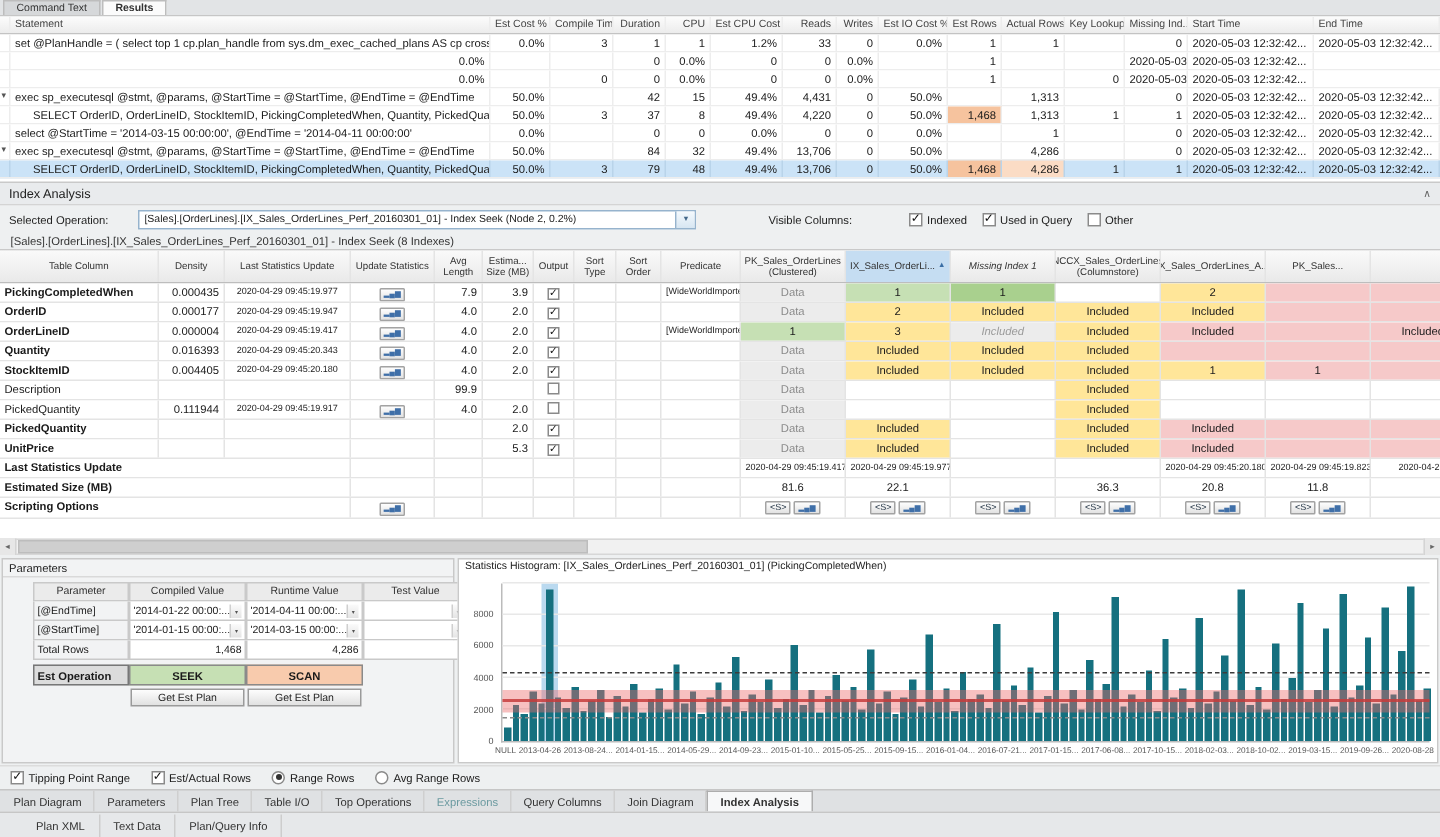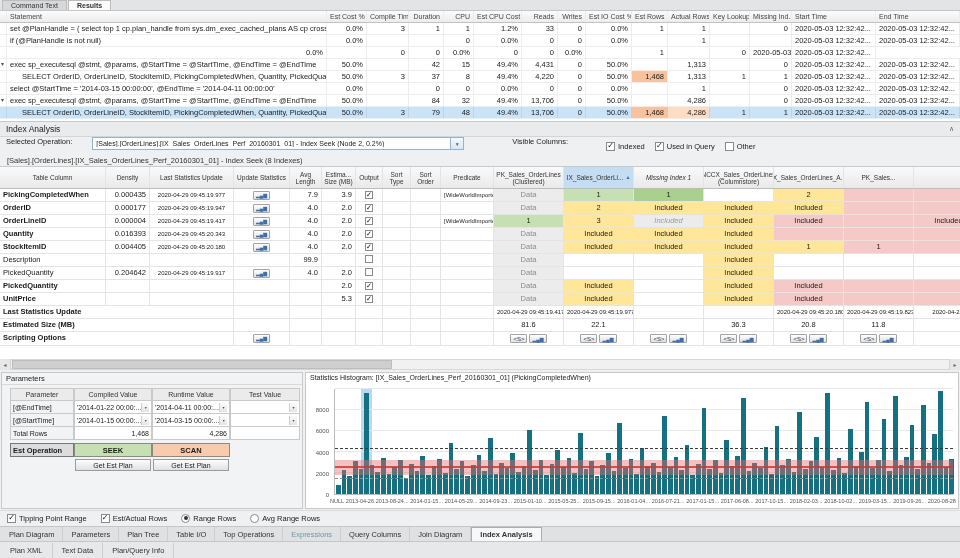--- a/index.html
+++ b/index.html
@@ -24,21 +24,21 @@
   .num{text-align:right}
   .gut{padding:1px 0 0 1px;color:#555;font-size:6px}
   .srow.sel{background:#cbe3f7}
   .srow.sel .scell{border-right-color:#b9d4ea}
   .cell-hl{background:#f6c39e}
   .cell-hl2{background:#fbdcc5}
   
   #ia-titlebar{top:122px;left:0;width:960px;height:15px;background:#e9ebed;border-bottom:1px solid #d4d4d4;display:flex;align-items:center;padding:0 6px;justify-content:space-between}
   #ia-titlebar .t{font-size:8.5px;color:#222}
   #ia-titlebar .pin{font-size:7px;color:#666}
-  #ia-controls{top:137px;left:0;width:960px;height:18px;background:#eef0f1;display:flex;padding:0 6px;gap:20px}
+  #ia-controls{top:137px;left:0;width:960px;height:18px;background:#eef0f1;display:flex;align-items:center;padding:0 6px;gap:20px}
   .lab{font-size:7.5px;color:#222}
   #op-dd{width:372px;height:13px;border:1px solid #96b3cd;background:#fff;display:flex;align-items:center}
   #op-dd .txt{flex:1;font-size:7px;padding:0 3px;white-space:nowrap;overflow:hidden;color:#222}
   #op-dd .btn{width:13px;height:100%;border-left:1px solid #96b3cd;background:linear-gradient(#f4f9fd,#d7e6f2);font-size:5px;color:#44688a;display:flex;align-items:center;justify-content:center}
   #vc-opts{display:flex;gap:10px;align-items:center;margin-left:18px}
   .cb-wrap{display:inline-flex;gap:3px;align-items:center}
   .cb{width:9px;height:9px;border:1px solid #8a8a8a;background:#fff;display:inline-flex;align-items:center;justify-content:center;font-size:8px;line-height:8px;color:#111}
   .cb.sm2{width:8px;height:8px;font-size:7px}
   .rad{width:9px;height:9px;border:1px solid #8a8a8a;border-radius:50%;background:#fff;display:inline-flex;align-items:center;justify-content:center}
   .rad .dot{width:4px;height:4px;border-radius:50%;background:#333}
@@ -66,21 +66,21 @@
   .mini-btn{border:1px solid #a3a3a3;background:linear-gradient(#fefefe,#e2e2e2);padding:0 2px;height:9px;display:inline-flex;align-items:center;border-radius:1px;font-size:6px;color:#234;gap:1px}
   .mini-chart{color:#3f6fa8;font-size:5px;letter-spacing:0}
   
   #h-scroll{top:359px;left:0;width:960px;height:11px;background:#f1f1f1;border-top:1px solid #d7d7d7;border-bottom:1px solid #d7d7d7;display:flex;align-items:center}
   .sc-arrow{width:11px;height:11px;display:flex;align-items:center;justify-content:center;font-size:5px;color:#666;background:#e7e7e7;border-right:1px solid #d4d4d4}
   .sc-arrow.r{margin-left:auto;border-left:1px solid #d4d4d4;border-right:none}
   #sc-thumb{width:380px;height:9px;background:#cfcfcf;border:1px solid #bdbdbd;margin-left:1px}
   
   #params-panel{top:372px;left:1px;width:302px;height:137px;background:#f2f3f4;border:1px solid #c9c9c9}
   #params-title{height:12px;border-bottom:1px solid #d9d9d9;padding:1px 4px;font-size:7.5px;color:#222}
-  #params-grid{margin:3px 4px 0 8px}
+  #params-grid{margin:3px 4px 0 20px}
   .prow{display:grid;grid-template-columns:var(--pcols);height:13px}
   .pcell{border:1px solid #c9c9c9;border-top:none;background:#fff;font-size:7px;padding:1px 2px;white-space:nowrap;overflow:hidden;display:flex;align-items:center}
   .prow.phdr .pcell{border-top:1px solid #c9c9c9;background:#ebebeb;justify-content:center;color:#333}
   .pcell.rt-hdr{background:#b8d4ea}
   .pcell .spin{margin-left:auto;width:8px;height:9px;border-left:1px solid #cfcfcf;background:linear-gradient(#fbfbfb,#e4e4e4);font-size:4px;color:#555;display:flex;align-items:center;justify-content:center}
   .pcell.plabel{background:#f2f3f4;border-left:1px solid #c9c9c9}
   .prow.gapr{height:3px}
   .prow.opr{height:14px}
   .opcell{display:flex;align-items:center;justify-content:center;font-size:7.5px;font-weight:bold;border:1px solid #8a8a8a}
   .op-label{background:#dcdcdc;border:1px solid #777;font-weight:bold;display:flex;align-items:center;padding:0 2px;font-size:7.5px}
@@ -105,21 +105,21 @@
   #xlabels{position:absolute;left:24px;right:2px;bottom:1px;height:9px;display:flex;justify-content:space-between;z-index:1}
   .xlab{font-size:5.5px;color:#555;white-space:nowrap}
   
   #hist-controls{top:510px;left:0;width:960px;height:15px;background:#eef0f1;display:flex;align-items:center;gap:14px;padding-left:7px;border-top:1px solid #dcdcdc}
   
   #doc-tabs{top:526px;left:0;width:960px;height:15px;background:#dfe1e3;border-top:1px solid #c6c6c6;display:flex;align-items:stretch;padding-left:1px}
   .dtab{padding:2px 8px;font-size:7.5px;color:#333;border-right:1px solid #cfcfcf;display:flex;align-items:center}
   .dtab.active{background:#f7f8f9;border:1px solid #adadad;border-bottom:none;font-weight:bold}
   .dtab.disabled{color:#6b9aa0}
   
-  #bottom-tabs{top:541px;left:0;width:960px;height:17px;background:#e6e8ea;border-top:1px solid #c6c6c6;display:flex;align-items:center;padding-left:1px}
+  #bottom-tabs{top:541px;left:0;width:960px;height:17px;background:#e6e8ea;border-top:1px solid #c6c6c6;display:flex;align-items:center;padding-left:15px}
   .btab{padding:3px 9px;font-size:7.5px;color:#333;border-right:1px solid #cdcdcd;display:flex;align-items:center}
 </style>
 </head>
 <body>
 
 <div id="top-tabs" class="abs">
     <div class="ttab">Command Text</div>
     <div class="ttab active">Results</div>
   </div>
 
@@ -155,21 +155,20 @@
       <div class="scell num">0.0%</div>
       <div class="scell num">1</div>
       <div class="scell num">1</div>
       <div class="scell num"></div>
       <div class="scell num">0</div>
       <div class="scell">2020-05-03 12:32:42...</div>
       <div class="scell">2020-05-03 12:32:42...</div>
     </div>
     <div class="srow">
       <div class="scell gut"></div>
-      <div class="scell" style="padding-left: 3px;">if (@PlanHandle is not null)</div>
       <div class="scell num">0.0%</div>
       <div class="scell num"></div>
       <div class="scell num"></div>
       <div class="scell num">0</div>
       <div class="scell num">0.0%</div>
       <div class="scell num">0</div>
       <div class="scell num">0</div>
       <div class="scell num">0.0%</div>
       <div class="scell num"></div>
       <div class="scell num">1</div>
@@ -471,21 +470,21 @@
       <div class="icell ctr c-data">Data</div>
       <div class="icell ctr "></div>
       <div class="icell ctr "></div>
       <div class="icell ctr c-y">Included</div>
       <div class="icell ctr "></div>
       <div class="icell ctr "></div>
       <div class="icell ctr "></div>
     </div>
     <div class="irow">
       <div class="icell">PickedQuantity</div>
-      <div class="icell num">0.204642</div>
+      <div class="icell num">0.111944</div>
       <div class="icell ctr xs">2020-04-29 09:45:19.917</div>
       <div class="icell ctr"><span class="mini-btn">
           <span class="mini-chart">▂▄▆</span>
         </span></div>
       <div class="icell num">4.0</div>
       <div class="icell num">2.0</div>
       <div class="icell ctr"><span class="cb sm2"></span></div>
       <div class="icell"></div>
       <div class="icell"></div>
       <div class="icell xs"></div>

